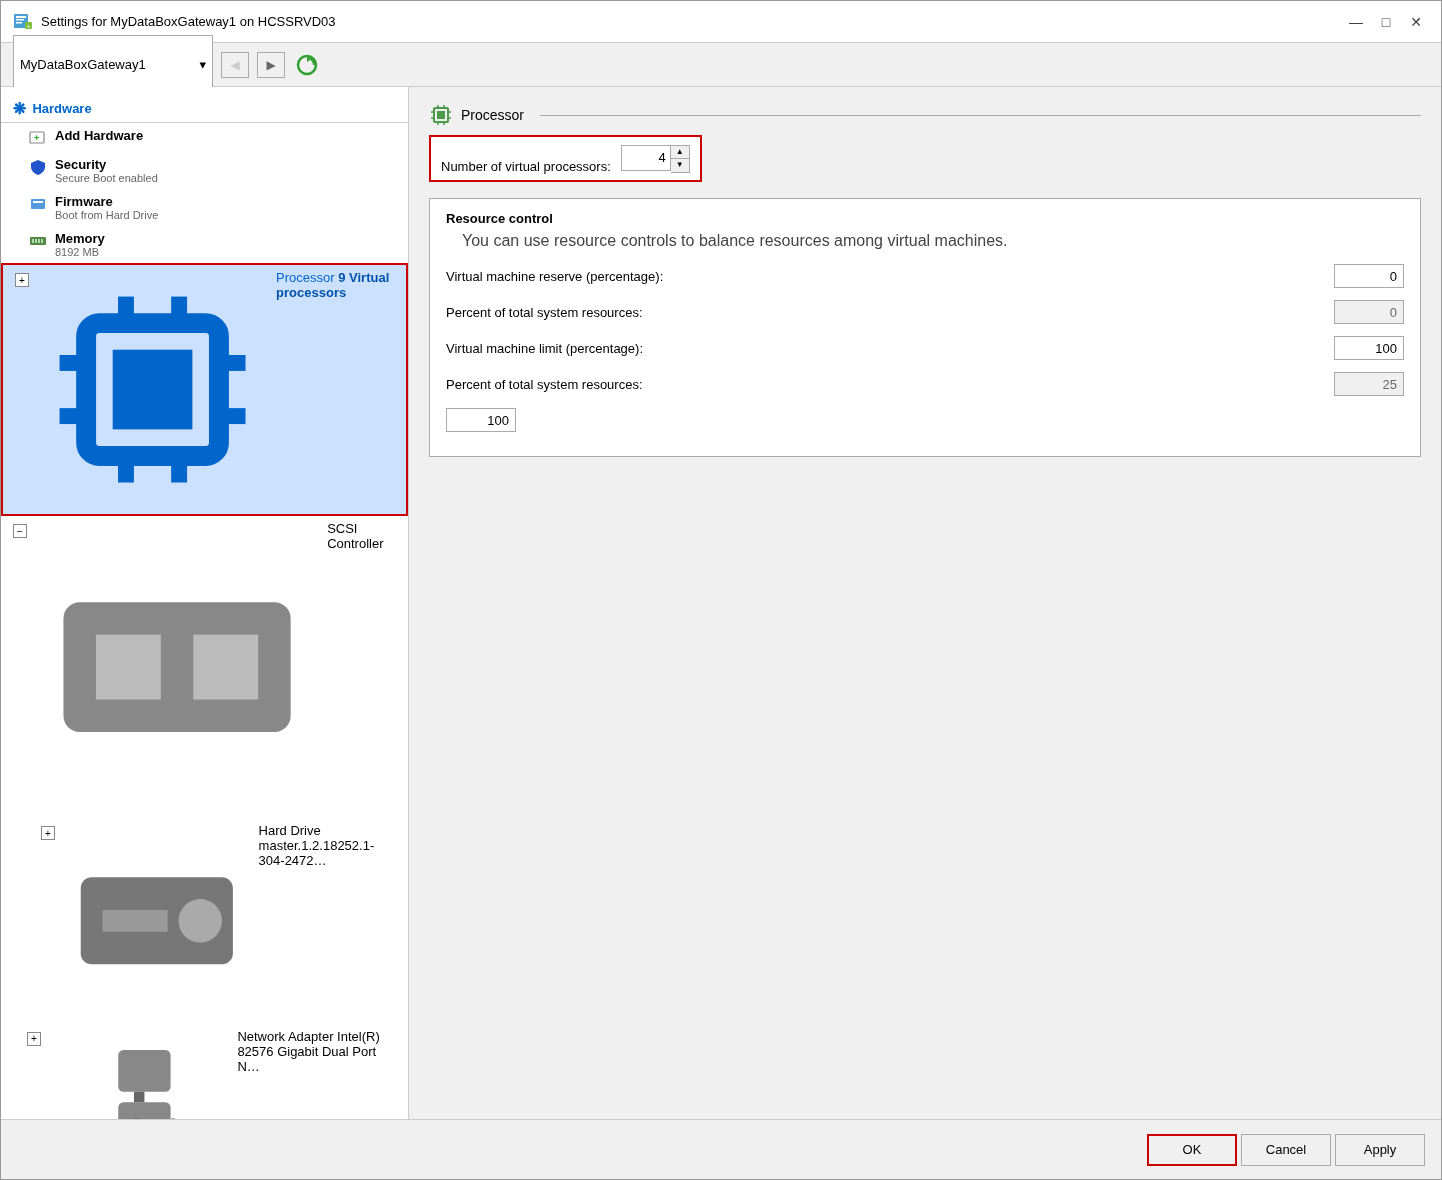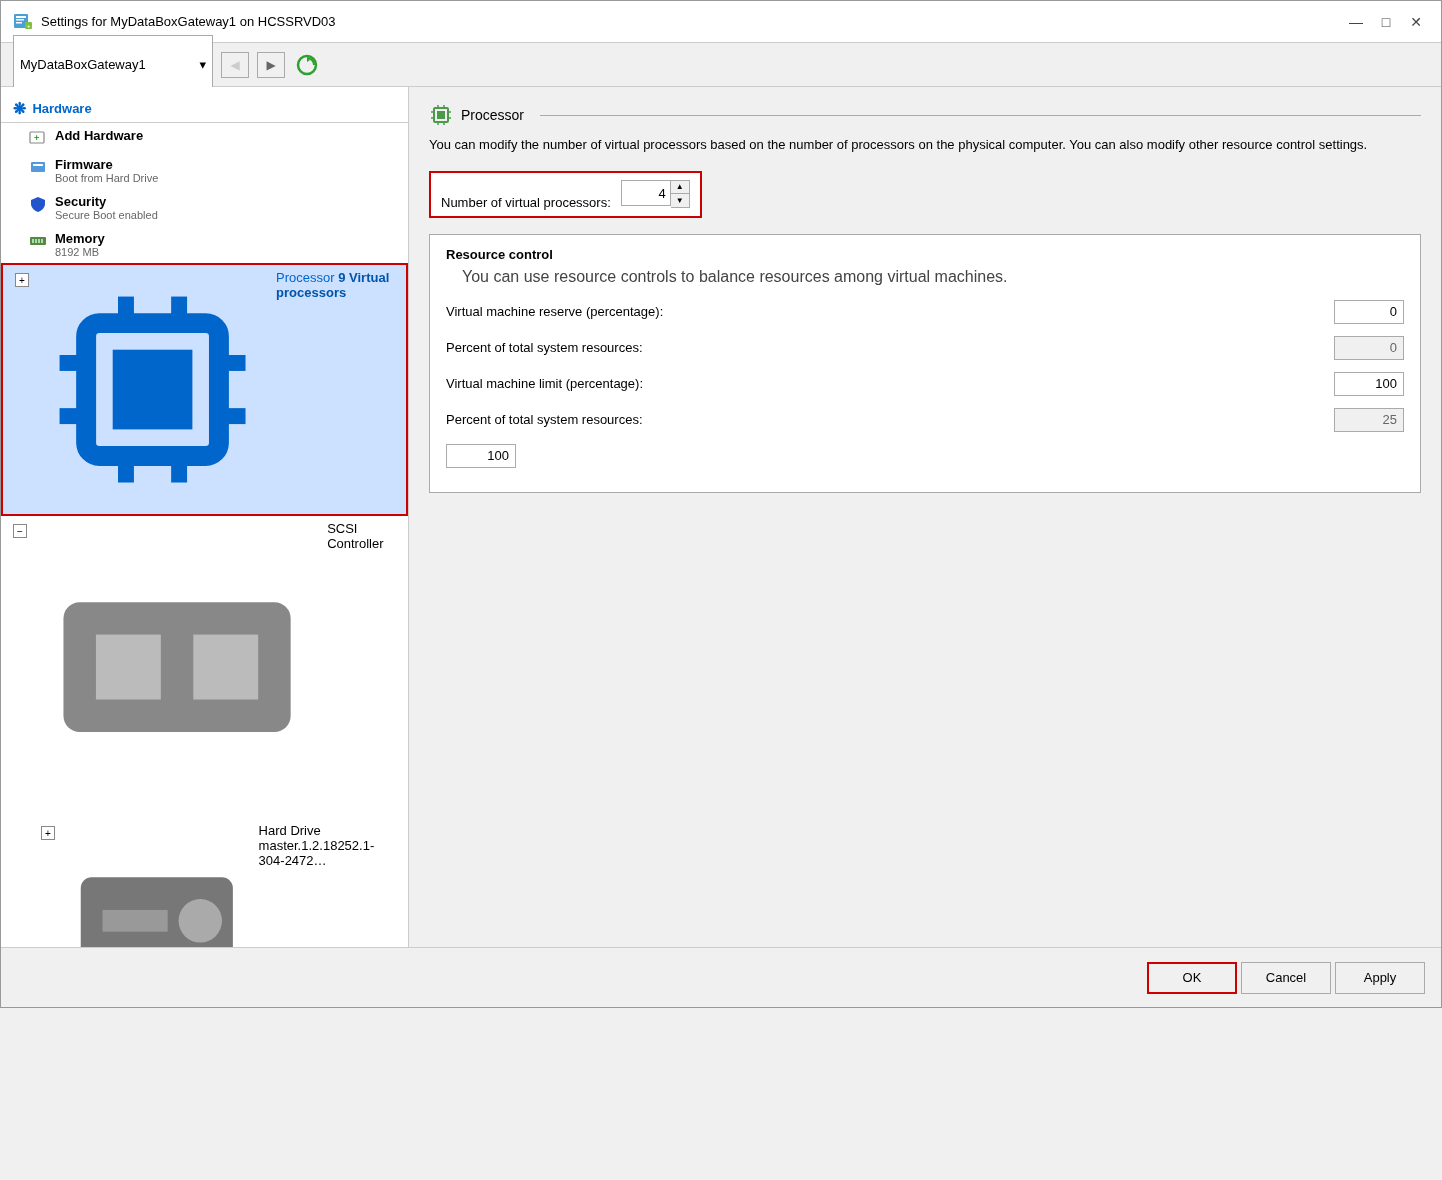--- a/index.html
+++ b/index.html
@@ -1,20 +1,20 @@
 <!DOCTYPE html>
 <html><head>
   <meta charset="utf-8">
   <style>
     * { box-sizing: border-box; margin: 0; padding: 0; }
     body { font-family: 'Segoe UI', Tahoma, sans-serif; font-size: 13px; background: #f0f0f0; }
 
     .window {
       width: 1442px;
-      height: 1008px;
+      height: 1180px;
       background: #8b5cf6;
       border: 1px solid #999;
       display: flex;
       flex-direction: column;
       box-shadow: 2px 2px 8px rgba(0,0,0,0.3);
     }
 
     .title-bar {
       background: #ffffff;
       padding: 8px 12px;
@@ -319,36 +319,36 @@
           <rect x="1" y="3" width="14" height="11" fill="none" stroke="#888" stroke-width="1.2" rx="1"></rect>
           <text x="5" y="12" font-size="9" fill="#2a2" font-weight="bold">+</text>
         </svg>
         <div class="item-text">
           <span class="item-name">Add Hardware</span>
         </div>
       </div>
 
       <div class="sidebar-item">
         <svg class="item-icon" viewBox="0 0 18 18">
+          <path d="M9 2 L16 5 L16 9 C16 13 12 16 9 17 C6 16 2 13 2 9 L2 5 Z" fill="#2255cc"></path>
+        </svg>
+        <div class="item-text">
+          <span class="item-name">Security</span>
+          <span class="item-sub">Secure Boot enabled</span>
+        </div>
+      </div>
+
+      <div class="sidebar-item">
+        <svg class="item-icon" viewBox="0 0 18 18">
           <rect x="2" y="4" width="14" height="10" fill="#5599dd" rx="1"></rect>
           <rect x="4" y="6" width="10" height="2" fill="white" rx="0.5"></rect>
         </svg>
         <div class="item-text">
           <span class="item-name">Firmware</span>
           <span class="item-sub">Boot from Hard Drive</span>
-        </div>
-      </div>
-
-      <div class="sidebar-item">
-        <svg class="item-icon" viewBox="0 0 18 18">
-          <path d="M9 2 L16 5 L16 9 C16 13 12 16 9 17 C6 16 2 13 2 9 L2 5 Z" fill="#2255cc"></path>
-        </svg>
-        <div class="item-text">
-          <span class="item-name">Security</span>
-          <span class="item-sub">Secure Boot enabled</span>
         </div>
       </div>
 
       <div class="sidebar-item">
         <svg class="item-icon" viewBox="0 0 18 18">
           <rect x="1" y="5" width="16" height="8" fill="#558844" rx="1"></rect>
           <rect x="3" y="7" width="2" height="4" fill="#aaddaa"></rect>
           <rect x="6" y="7" width="2" height="4" fill="#aaddaa"></rect>
           <rect x="9" y="7" width="2" height="4" fill="#aaddaa"></rect>
           <rect x="12" y="7" width="2" height="4" fill="#aaddaa"></rect>
@@ -408,20 +408,24 @@
         <div class="expand-btn">+</div>
         <svg class="item-icon" viewBox="0 0 18 18">
           <rect x="1" y="10" width="5" height="5" fill="#888" rx="0.5"></rect>
           <rect x="7" y="7" width="5" height="5" fill="#888" rx="0.5"></rect>
           <rect x="13" y="10" width="5" height="5" fill="#888" rx="0.5"></rect>
           <line x1="4" y1="10" x2="9" y2="9" stroke="#666" stroke-width="1"></line>
           <line x1="12" y1="9" x2="16" y2="10" stroke="#666" stroke-width="1"></line>
           <rect x="7" y="2" width="5" height="4" fill="#888" rx="0.5"></rect>
           <line x1="9" y1="6" x2="9" y2="7" stroke="#666" stroke-width="1"></line>
         </svg>
+        <div class="item-text">
+          <span class="item-name">Network Adapter</span>
+          <span class="item-sub">Intel(R) 82576 Gigabit Dual Port N…</span>
+        </div>
       </div>
 
     </div>
 
     <div class="main-content">
 
       <div style="display:flex; align-items:center; gap:8px; margin-bottom:8px;">
         <svg width="24" height="24" viewBox="0 0 24 24">
           <rect x="5" y="5" width="14" height="14" fill="none" stroke="#4a9a4a" stroke-width="2" rx="1"></rect>
           <rect x="8" y="8" width="8" height="8" fill="#4a9a4a"></rect>
@@ -431,21 +435,20 @@
           <line x1="15" y1="19" x2="15" y2="22" stroke="#4a9a4a" stroke-width="1.5"></line>
           <line x1="2" y1="9" x2="5" y2="9" stroke="#4a9a4a" stroke-width="1.5"></line>
           <line x1="2" y1="15" x2="5" y2="15" stroke="#4a9a4a" stroke-width="1.5"></line>
           <line x1="19" y1="9" x2="22" y2="9" stroke="#4a9a4a" stroke-width="1.5"></line>
           <line x1="19" y1="15" x2="22" y2="15" stroke="#4a9a4a" stroke-width="1.5"></line>
         </svg>
         <span style="font-size:14px;">Processor</span>
         <div style="flex:1; height:1px; background:#aaa; margin-left:8px;"></div>
       </div>
 
-      <p style="font-size:13px; margin-bottom:16px; line-height:1.5;">You can modify the number of virtual processors based on the number of processors on the physical computer. You can also modify other resource control settings.</p>
 
       <div style="display:flex; align-items:center; gap:10px; border: 2px solid #cc0000; padding: 6px 10px; background:white; width:fit-content; margin-bottom:16px;">
         <span style="font-size:13px;margin-top:16px;">Number of virtual processors:</span>
         <div style="display:flex; align-items:stretch;">
           <input type="text" class="vp-input" value="4" style="width: 50px; height: 26px; border: 1px solid rgb(170, 170, 170); padding: 0px 4px; font-size: 13px; text-align: right;">
           <div style="display:flex; flex-direction:column; border:1px solid #aaa; border-left:none;">
             <button style="width:18px; height:13px; background:#f0f0f0; border:none; border-bottom:1px solid #aaa; cursor:pointer; font-size:8px; padding:0; line-height:1;">▲</button>
             <button style="width:18px; height:13px; background:#f0f0f0; border:none; cursor:pointer; font-size:8px; padding:0; line-height:1;">▼</button>
           </div>
         </div>

